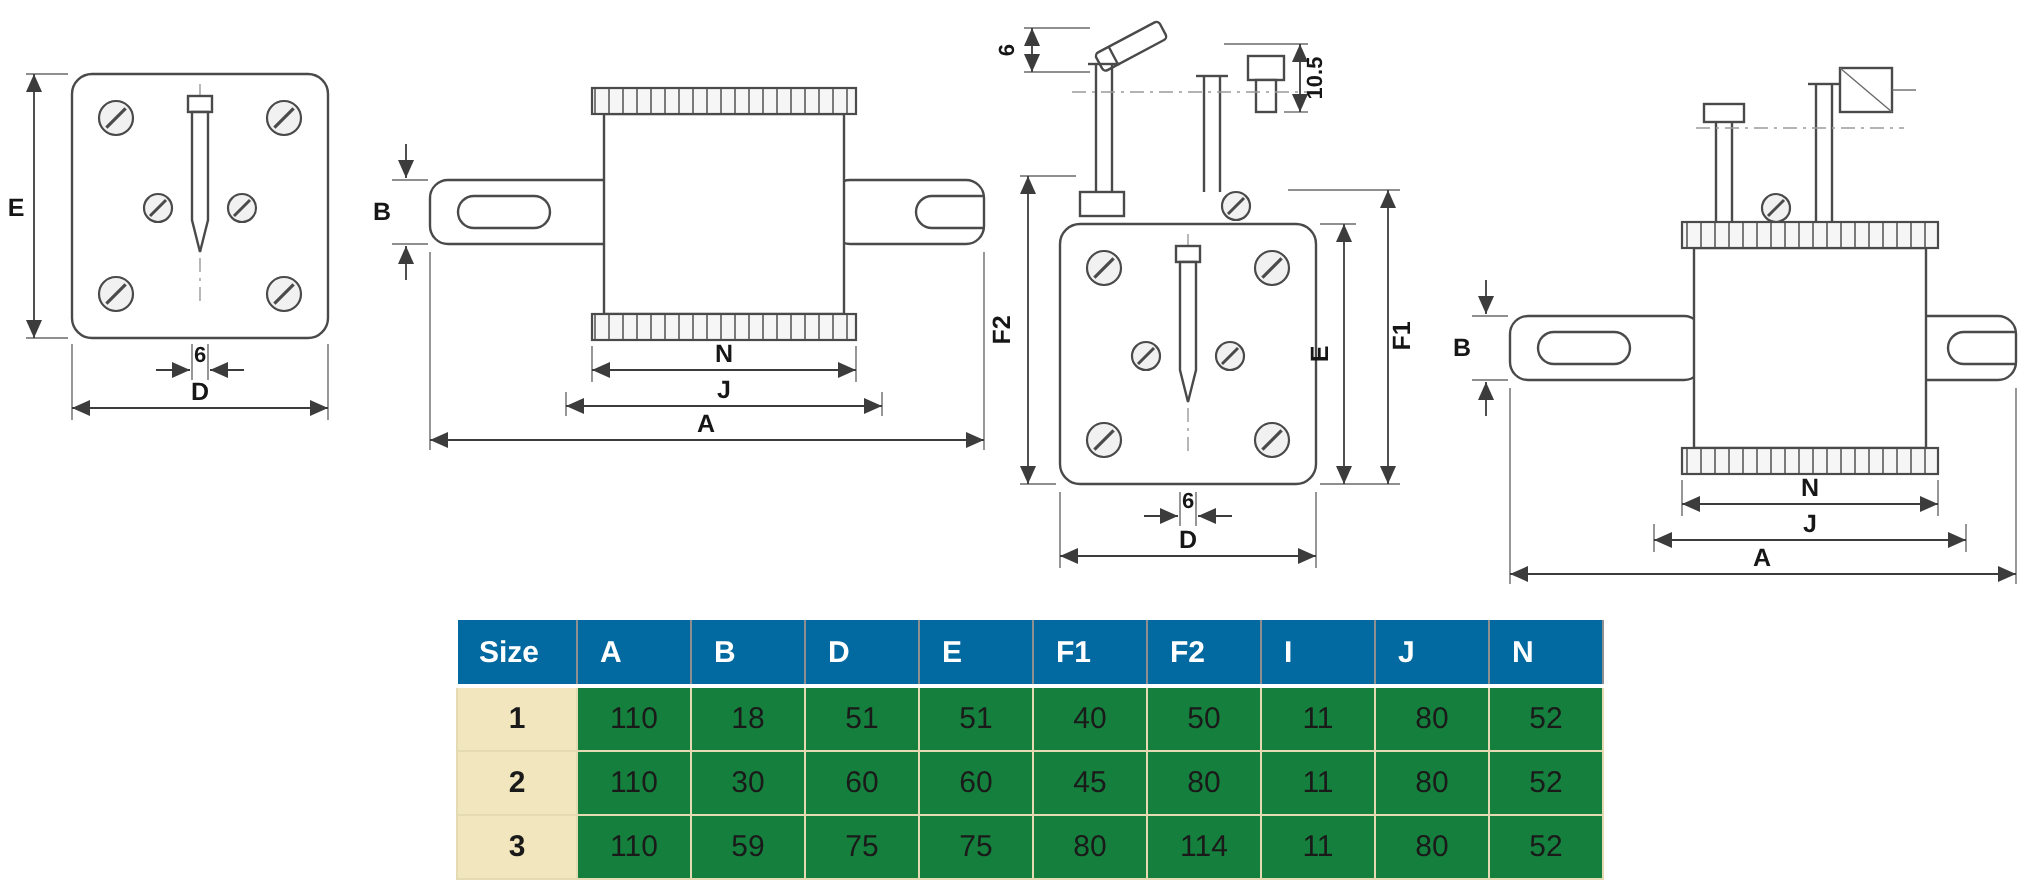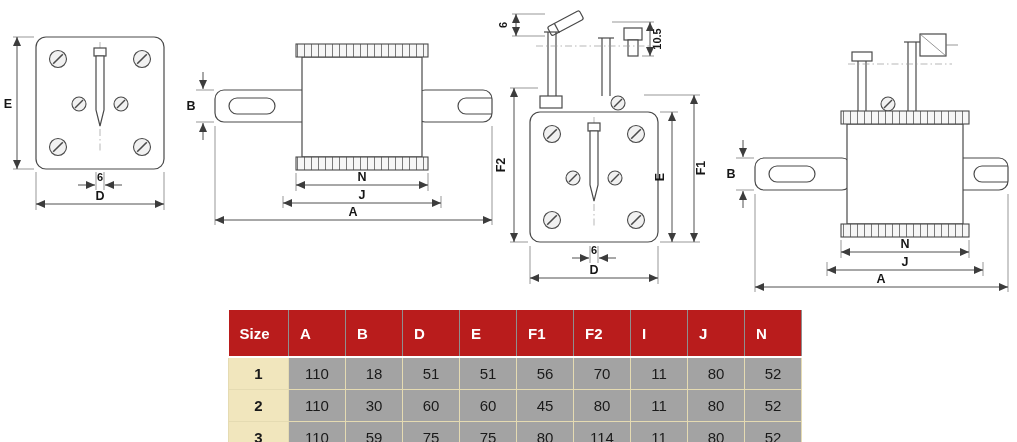--- a/index.html
+++ b/index.html
@@ -12,25 +12,25 @@
   .s{fill:none;stroke:#4a4a4a;stroke-width:1.2;}
   .plate{stroke:#4a4a4a;stroke-width:1.1;}
   .e{stroke:#6a6a6a;stroke-width:0.7;fill:none;}
   .d{stroke:#3c3c3c;stroke-width:0.9;fill:none;}
   .cl{stroke:#9a9a9a;stroke-width:0.7;fill:none;stroke-dasharray:7 3 1.5 3;}
   .lb{font:700 12.5px "Liberation Sans","DejaVu Sans",sans-serif;fill:#161616;}
   .lbs{font:700 11px "Liberation Sans","DejaVu Sans",sans-serif;fill:#161616;}
 
   
   .dim-table{position:absolute;left:228px;top:310px;border-collapse:collapse;table-layout:fixed;}
-  .dim-table th{box-sizing:border-box;width:57px;height:47px;background:#b91c1c;color:#fff;
+  .dim-table th{box-sizing:border-box;width:57px;height:33px;background:#0369a1;color:#fff;
     font-size:15px;font-weight:700;text-align:left;padding:0 0 0 11px;
     border-right:1px solid #8f8f8f;border-bottom:2px solid #ffffff;}
   .dim-table th.size-h{width:60px;}
-  .dim-table td{box-sizing:border-box;height:32px;background:#a3a3a3;border:1px solid #e5dbb2;
+  .dim-table td{box-sizing:border-box;height:32px;background:#15803d;border:1px solid #e5dbb2;
     text-align:center;font-size:15px;color:#1a1a1a;}
   .dim-table td.size-col{background:#f1e6bd;font-weight:700;}
 </style>
 </head>
 <body>
 
 <div class="sheet">
 
   <svg width="1017" height="302" viewBox="0 0 1017 302">
     <defs>
@@ -266,22 +266,22 @@
         <th>N</th>
       </tr>
     </thead>
     <tbody>
       <tr>
         <td class="size-col">1</td>
         <td>110</td>
         <td>18</td>
         <td>51</td>
         <td>51</td>
-        <td>56</td>
-        <td>70</td>
+        <td>40</td>
+        <td>50</td>
         <td>11</td>
         <td>80</td>
         <td>52</td>
       </tr>
       <tr>
         <td class="size-col">2</td>
         <td>110</td>
         <td>30</td>
         <td>60</td>
         <td>60</td>

